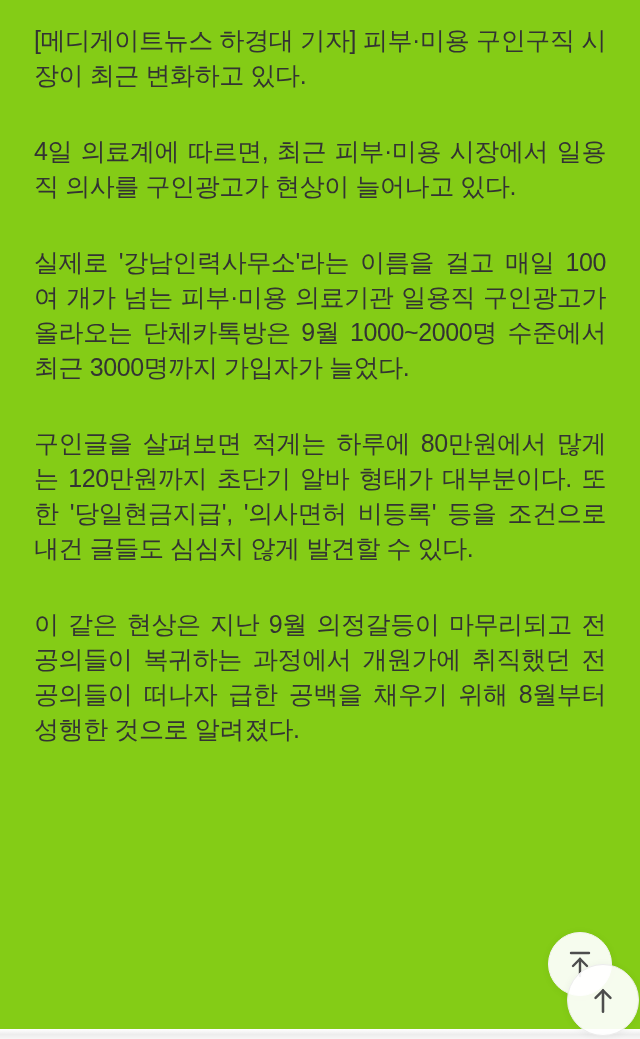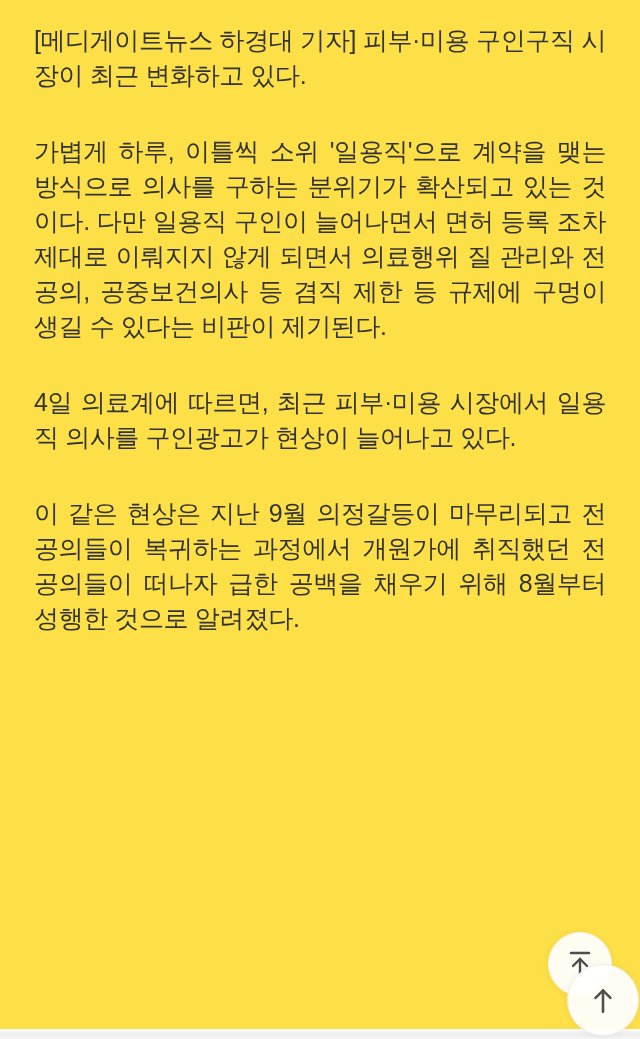--- a/index.html
+++ b/index.html
@@ -8,21 +8,21 @@
     width: 640px;
     height: 1039px;
     background: #ffffff;
     font-family: "Liberation Sans", "DejaVu Sans", sans-serif;
     overflow: hidden;
   }
   .screen {
     position: relative;
     width: 640px;
     height: 1039px;
-    background: #fde047;
+    background: #84cc16;
     overflow: hidden;
   }
   .article {
     padding: 23px 34px 0 34px;
     font-size: 25px;
     line-height: 35px;
     font-weight: 400;
     color: #333333;
     text-align: justify;
     letter-spacing: -0.4px;
@@ -76,22 +76,23 @@
     stroke-linejoin: miter;
   }
 </style>
 </head>
 <body>
 
 <div class="screen">
 
   <main class="article">
     <p>[메디게이트뉴스 하경대 기자] 피부·미용 구인구직 시장이 최근 변화하고 있다.</p>
-    <p>가볍게 하루, 이틀씩 소위 '일용직'으로 계약을 맺는 방식으로 의사를 구하는 분위기가 확산되고 있는 것이다. 다만 일용직 구인이 늘어나면서 면허 등록 조차 제대로 이뤄지지 않게 되면서 의료행위 질 관리와 전공의, 공중보건의사 등 겸직 제한 등 규제에 구멍이 생길 수 있다는 비판이 제기된다.</p>
     <p>4일 의료계에 따르면, 최근 피부·미용 시장에서 일용직 의사를 구인광고가 현상이 늘어나고 있다.</p>
+    <p>실제로 '강남인력사무소'라는 이름을 걸고 매일 100여 개가 넘는 피부·미용 의료기관 일용직 구인광고가 올라오는 단체카톡방은 9월 1000~2000명 수준에서 최근 3000명까지 가입자가 늘었다.</p>
+    <p>구인글을 살펴보면 적게는 하루에 80만원에서 많게는 120만원까지 초단기 알바 형태가 대부분이다. 또한 '당일현금지급', '의사면허 비등록' 등을 조건으로 내건 글들도 심심치 않게 발견할 수 있다.</p>
     <p>이 같은 현상은 지난 9월 의정갈등이 마무리되고 전공의들이 복귀하는 과정에서 개원가에 취직했던 전공의들이 떠나자 급한 공백을 채우기 위해 8월부터 성행한 것으로 알려졌다.</p>
   </main>
 
   <div class="bottom-strip"></div>
 
   <button class="fab fab-top">
     <span>
       <svg width="32" height="32" viewBox="0 0 32 32">
         <line x1="7" y1="5" x2="25" y2="5"></line>
         <line x1="16" y1="11" x2="16" y2="28"></line>

